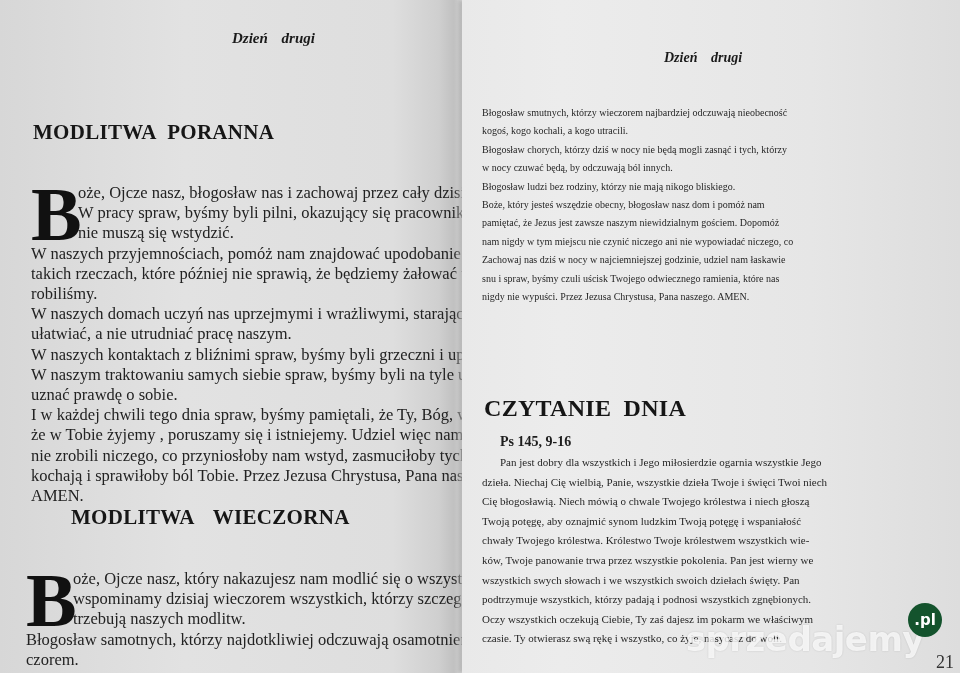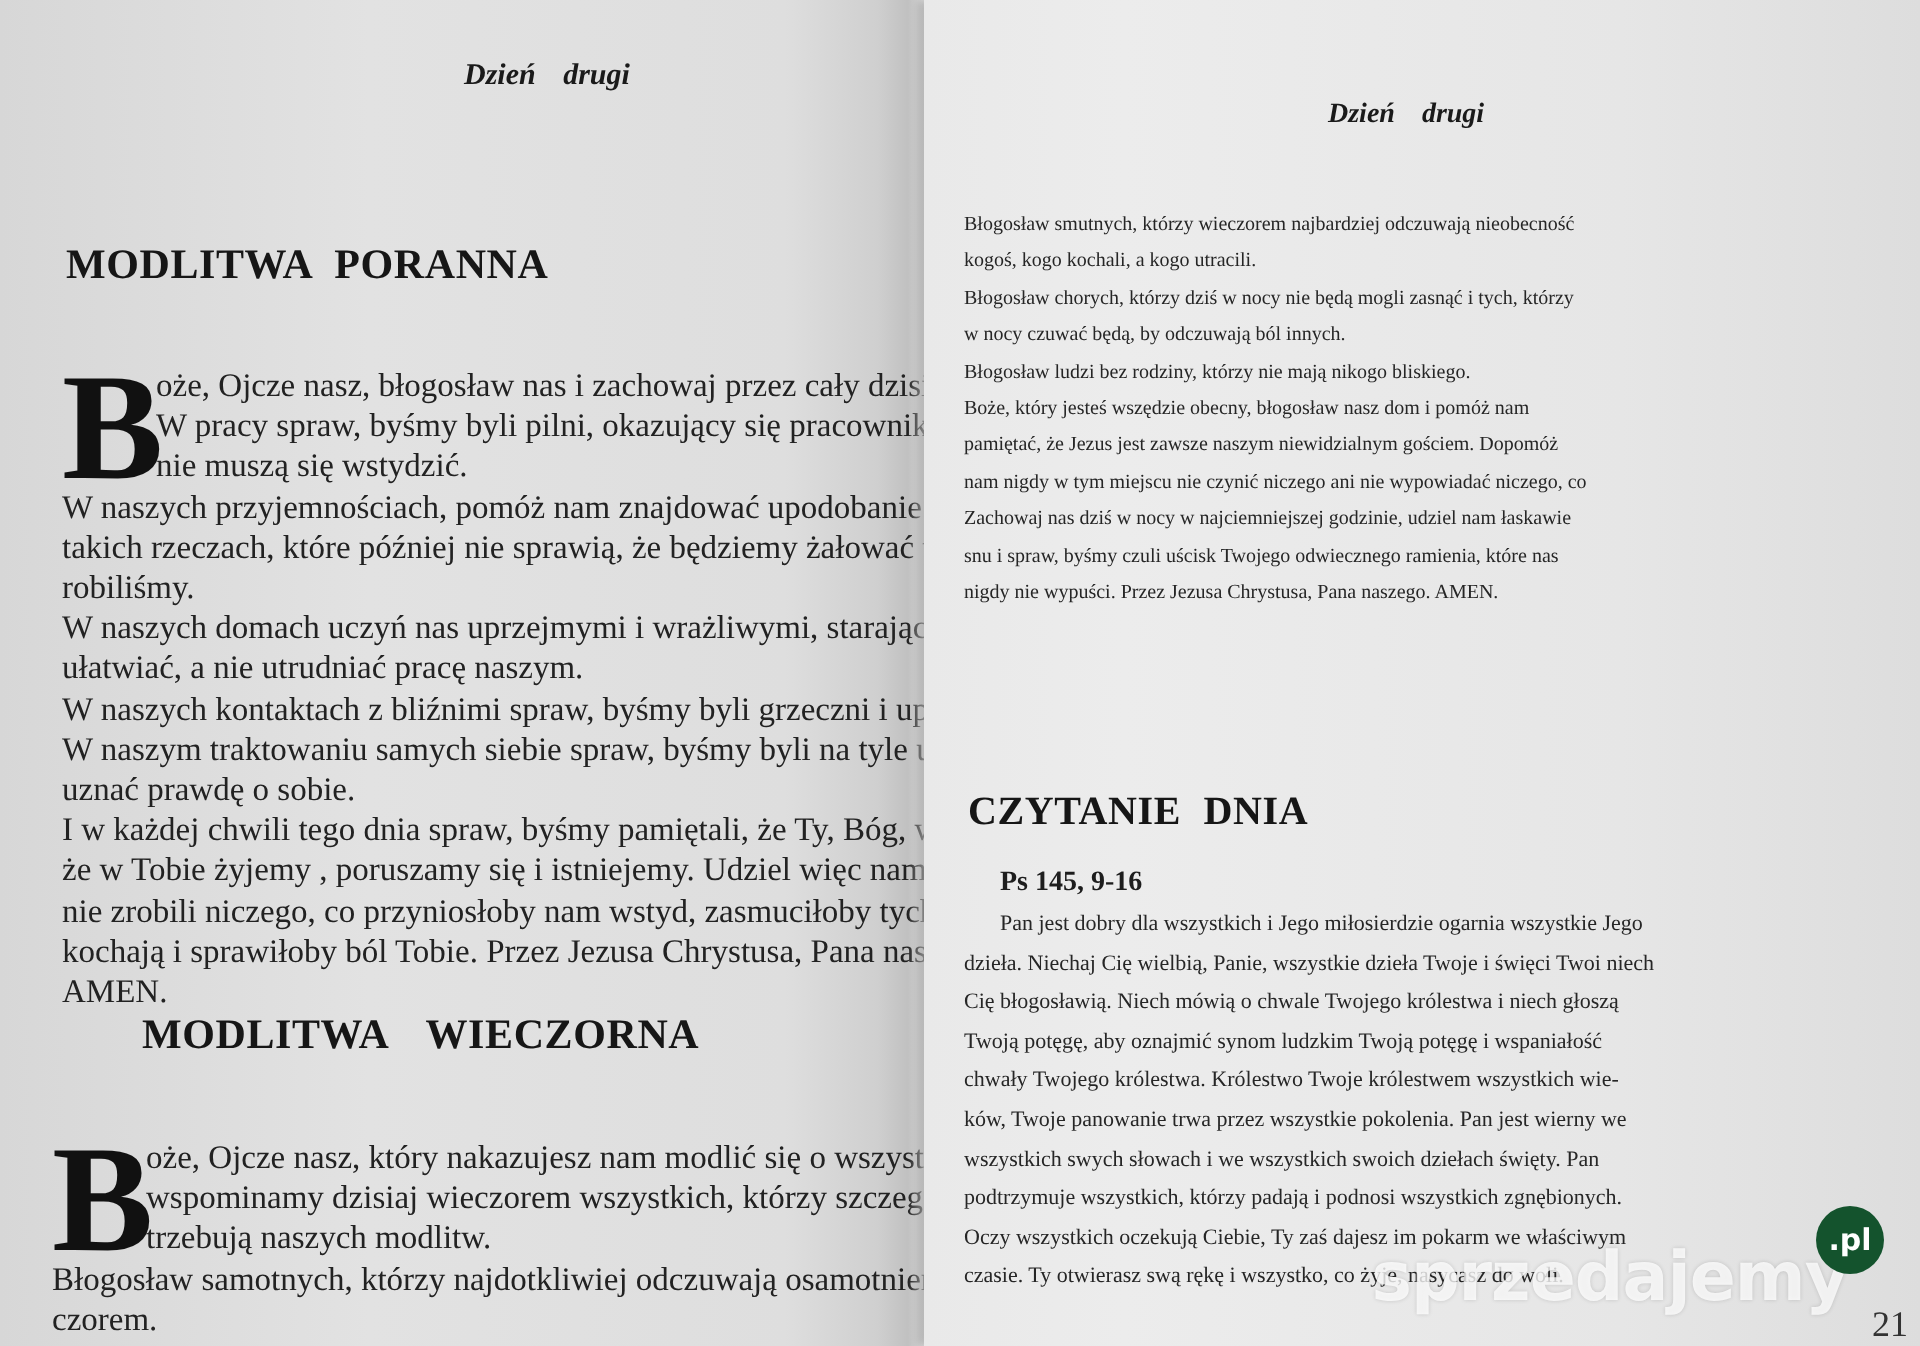--- a/index.html
+++ b/index.html
@@ -59,21 +59,21 @@
       position: absolute;
       font-weight: bold;
       font-size: 21px;
       letter-spacing: 0.3px;
       word-spacing: 6px;
       color: #161616;
       margin: 0;
     }
     .page-left .h-morning { left: 33px; top: 120px; }
     .page-left .h-evening { left: 26px; top: 505px; word-spacing: 14px; margin-left: 45px; }
-    .page-right .h-reading { left: 22px; top: 395px; font-size: 20px; }
+    .page-right .h-reading { left: 22px; top: 395px; font-size: 24px; }
 
     .prayer {
       position: absolute;
       font-size: 16.5px;
       line-height: 20.2px;
       color: #222;
       white-space: nowrap;
     }
     .prayer .line { display: block; }
     .dropcap-block {

